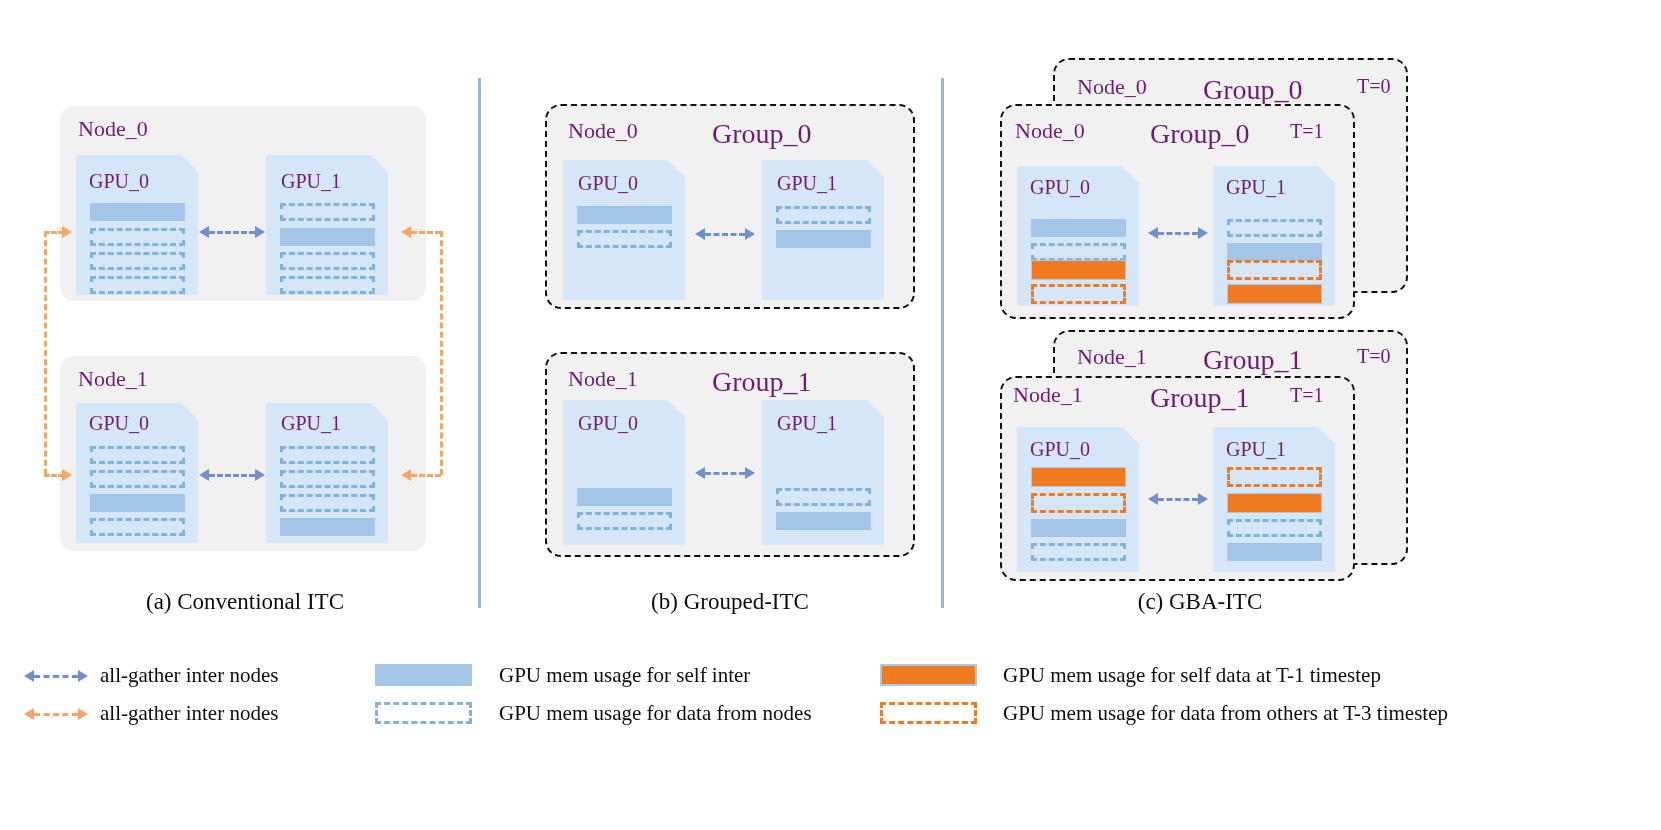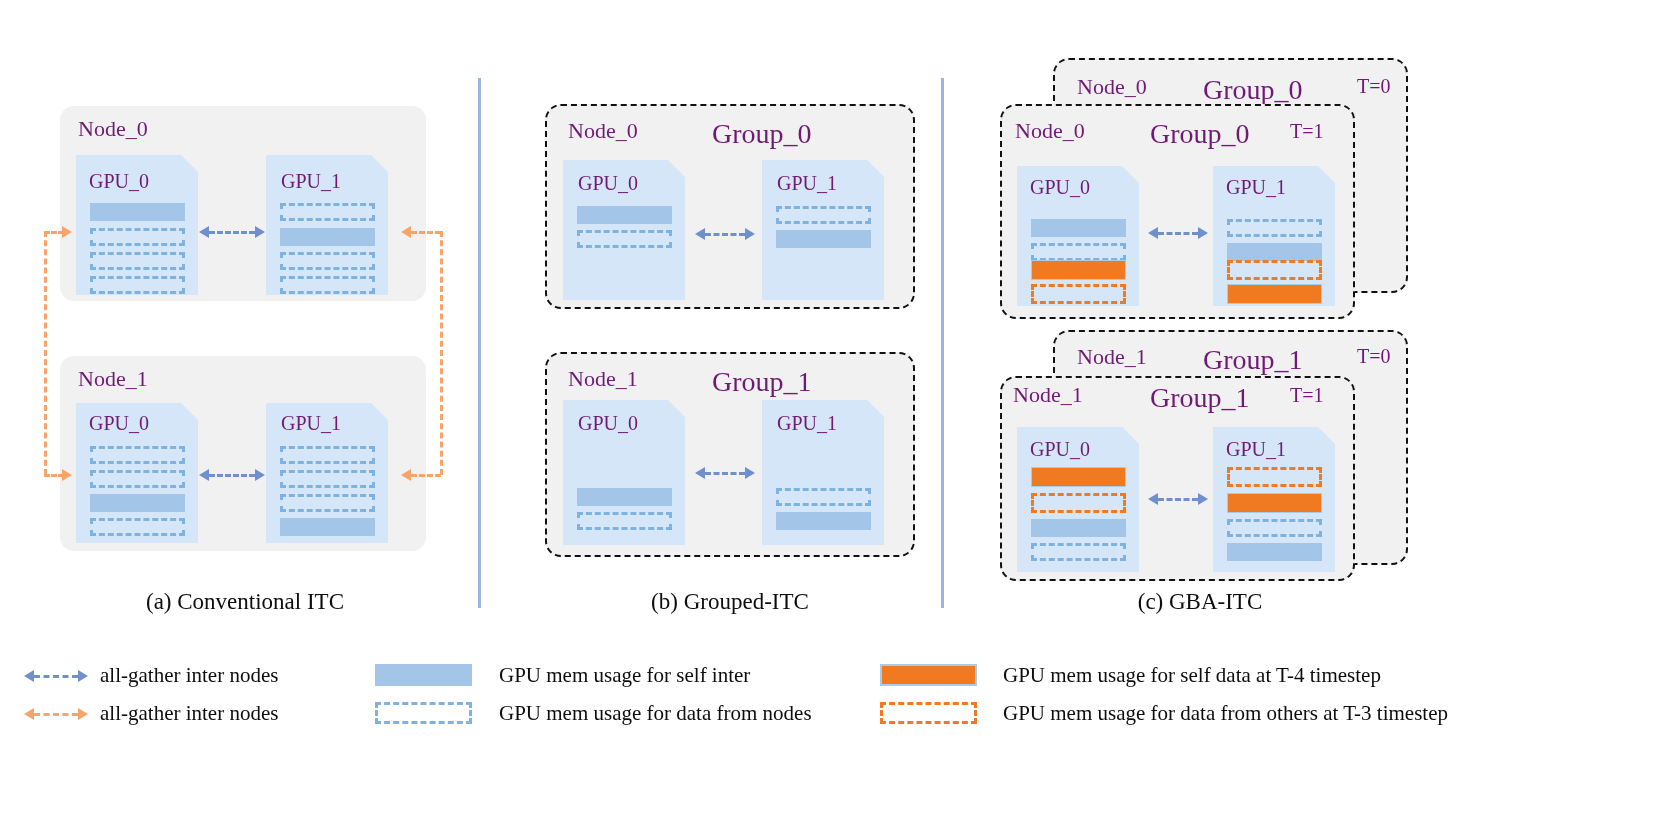--- a/index.html
+++ b/index.html
@@ -227,16 +227,16 @@
 <div class="tri right-orange" style="left:78px;top:708px;"></div>
 <div class="leg-text" style="left:100px;top:701px;">all-gather inter nodes</div>
 
 <div class="leg-sw solid-blue" style="left:375px;top:664px;width:97px;height:22px;"></div>
 <div class="leg-text" style="left:499px;top:663px;">GPU mem usage for self inter</div>
 
 <div class="leg-sw dash-blue" style="left:375px;top:702px;width:97px;height:22px;"></div>
 <div class="leg-text" style="left:499px;top:701px;">GPU mem usage for data from nodes</div>
 
 <div class="leg-sw solid-orange" style="left:880px;top:664px;width:97px;height:22px;"></div>
-<div class="leg-text" style="left:1003px;top:663px;">GPU mem usage for self data at T-4 timestep</div>
+<div class="leg-text" style="left:1003px;top:663px;">GPU mem usage for self data at T-1 timestep</div>
 
 <div class="leg-sw dash-orange" style="left:880px;top:702px;width:97px;height:22px;"></div>
 <div class="leg-text" style="left:1003px;top:701px;">GPU mem usage for data from others at T-3 timestep</div>
 
 </body></html>

